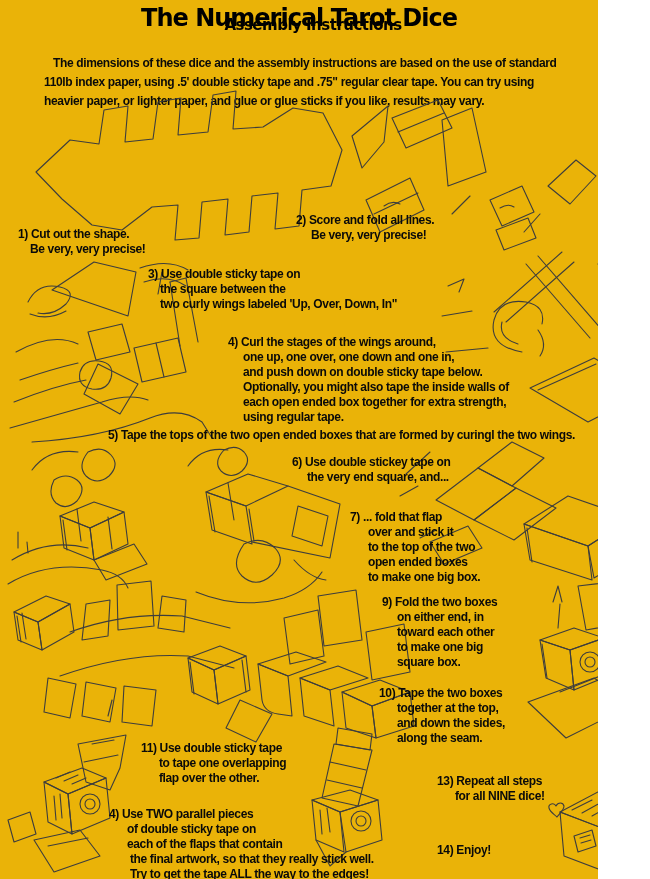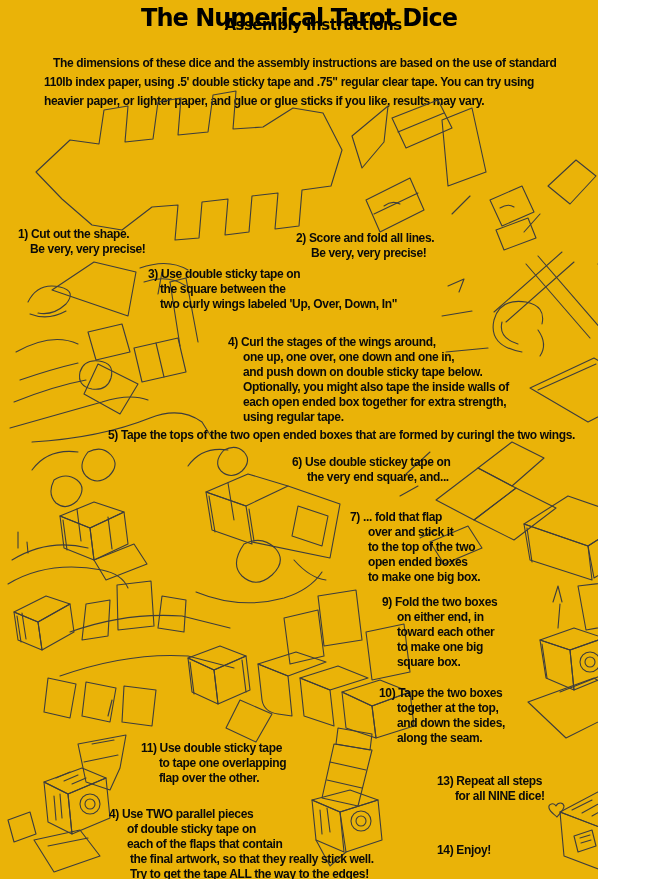--- a/index.html
+++ b/index.html
@@ -9,21 +9,21 @@
          font-family:"DejaVu Sans",sans-serif;font-size:24px;font-weight:bold;
          letter-spacing:-1px;color:#000;}
   .subtitle{position:absolute;left:0;top:16px;width:100%;text-align:center;
          font-family:"DejaVu Sans",sans-serif;font-size:15px;font-weight:bold;
          letter-spacing:-0.5px;color:#000;padding-left:14px;}
   .intro{position:absolute;left:44px;top:54px;width:585px;
          font-size:12px;line-height:19px;font-weight:bold;letter-spacing:-0.35px;
          white-space:pre-wrap;color:#0a0a0a;}
   .step{position:absolute;font-size:12px;line-height:15px;font-weight:bold;
         letter-spacing:-0.35px;white-space:pre-wrap;color:#0a0a0a;}
-  .s1{left:18px;top:227px}.s2{left:296px;top:231px}.s3{left:148px;top:267px}
+  .s1{left:18px;top:227px}.s2{left:296px;top:213px}.s3{left:148px;top:267px}
   .s4{left:228px;top:335px}.s5{left:108px;top:428px}.s6{left:292px;top:455px}
   .s7{left:350px;top:510px}.s8{left:170px;top:589px}.s9{left:382px;top:595px}
   .s10{left:379px;top:686px}.s11{left:141px;top:741px}.s12{left:109px;top:807px}
   .s13{left:437px;top:774px}.s14{left:437px;top:843px}
   svg.art{position:absolute;left:0;top:0;}
   svg.art path, svg.art circle{stroke:#3d3d3d;stroke-width:1.1;fill:none;
         stroke-linecap:round;stroke-linejoin:round;}
 </style>
 </head>
 <body>

